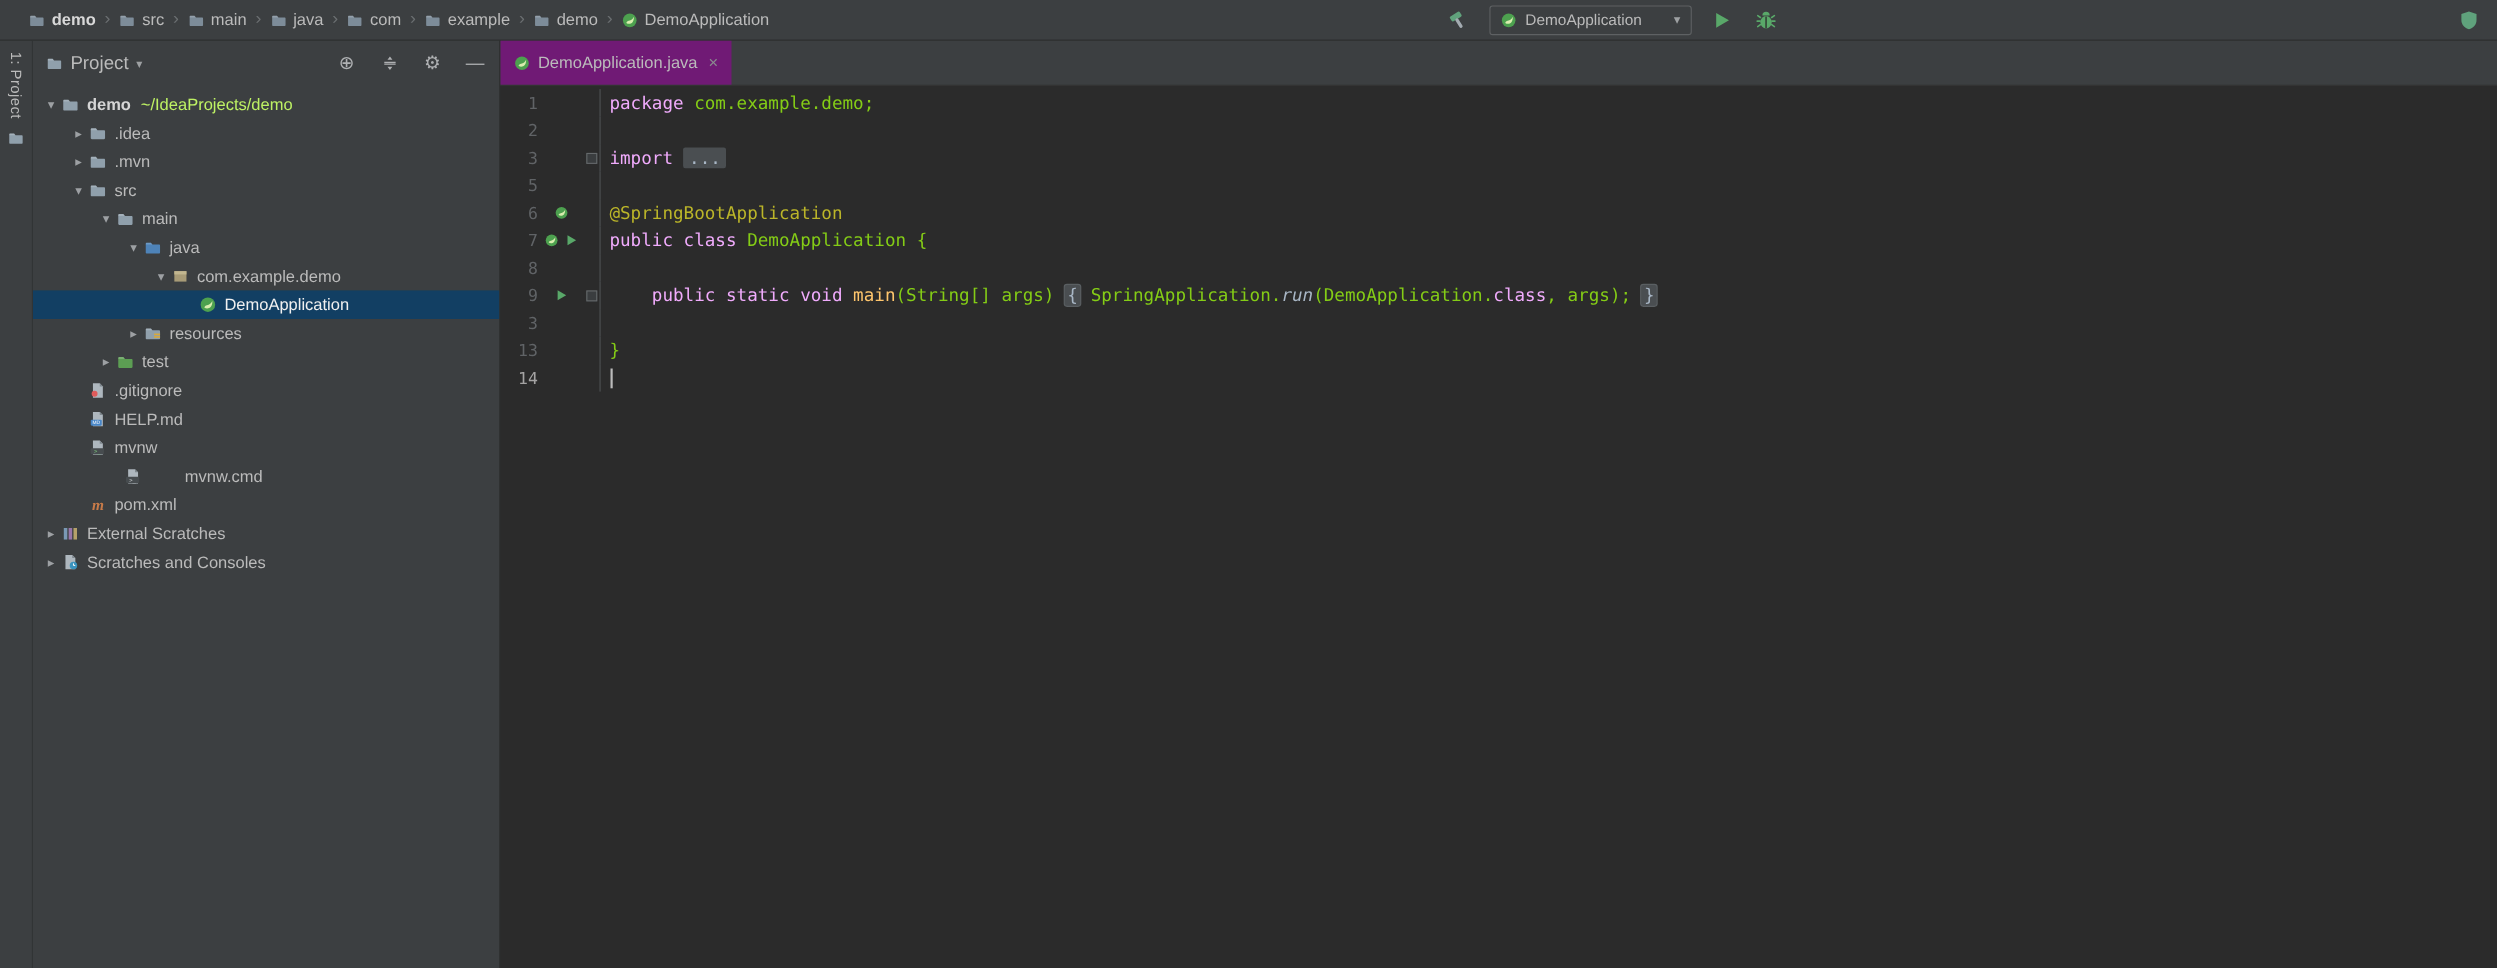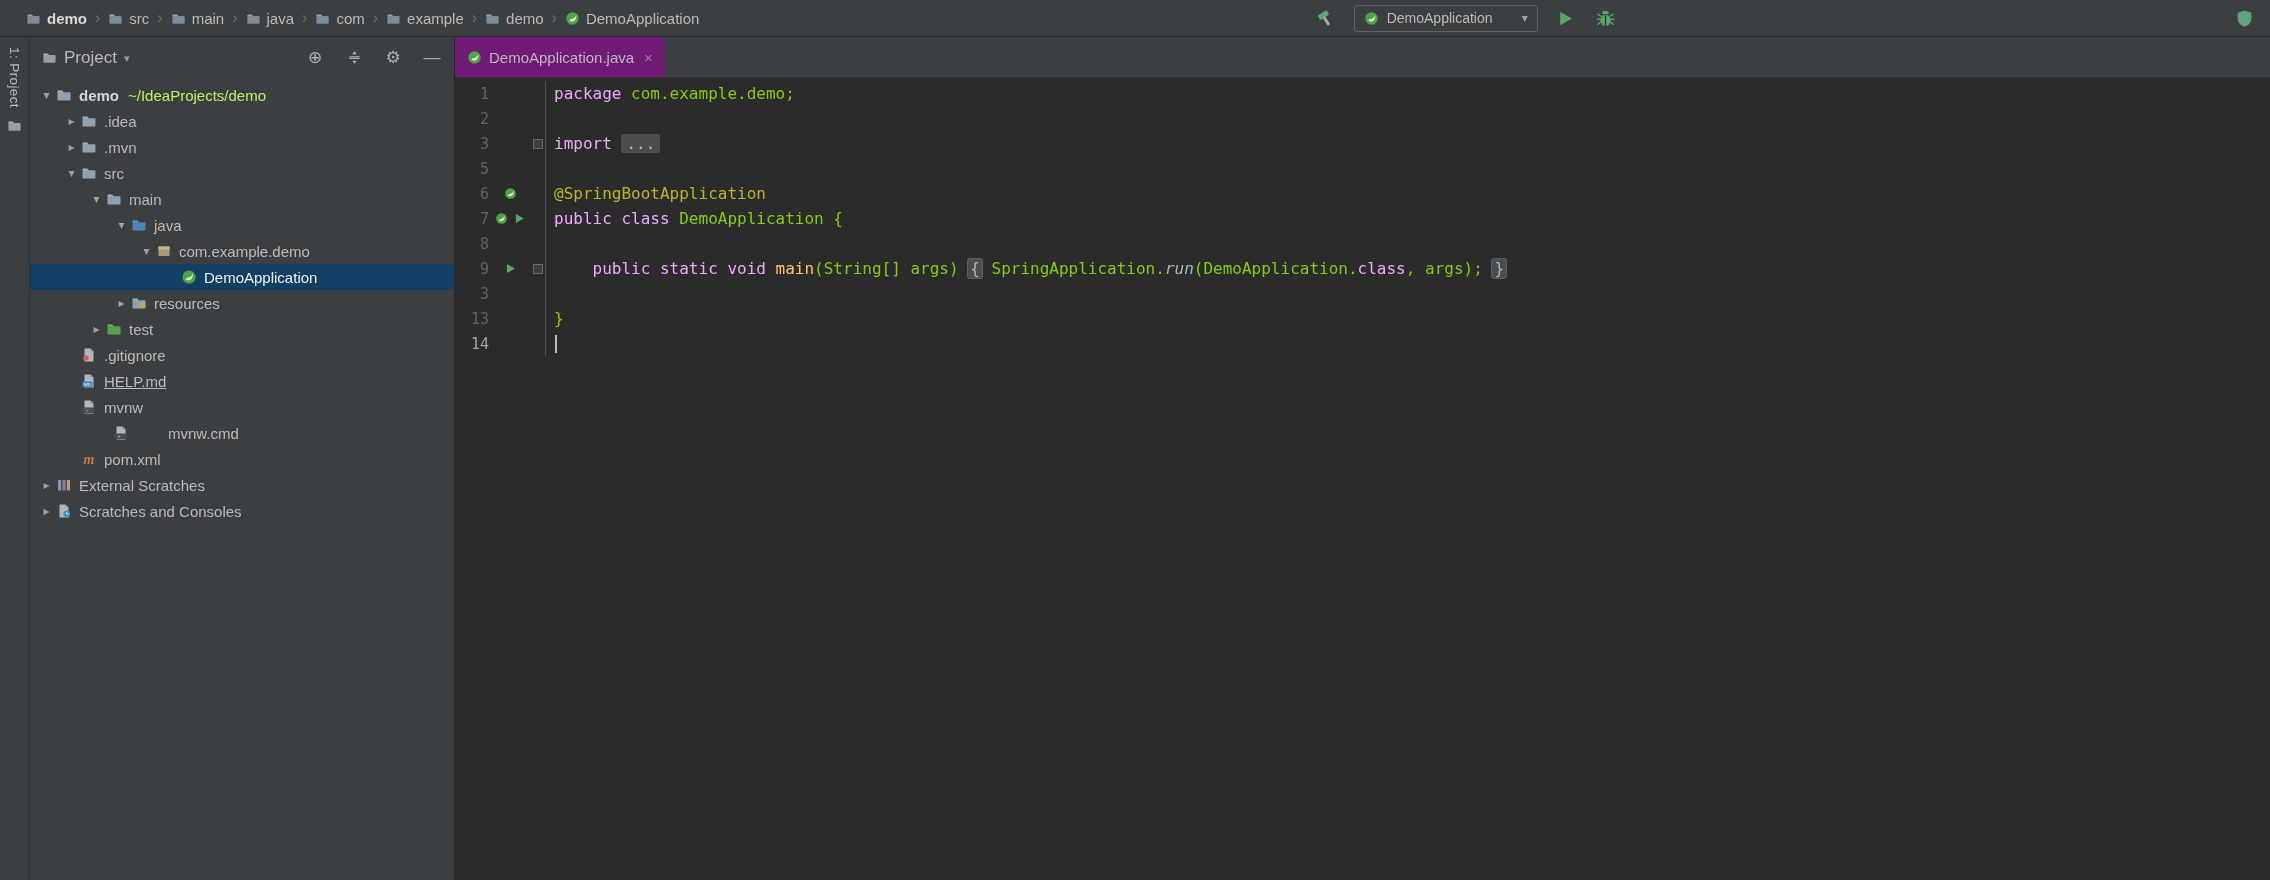--- a/index.html
+++ b/index.html
@@ -375,21 +375,21 @@
             <span class="twisty"></span>
             <span class="tree-icon">
               <svg viewBox="0 0 16 16">
                 <path fill="#AEB7BE" d="M3.5 1.5h6.2l2.8 2.8v10.2H3.5z"></path>
                 <path fill="#7E878D" d="M9.7 1.5l2.8 2.8H9.7z"></path>
                 <circle cx="5" cy="11" r="2.7" fill="#DF5B5B"></circle>
               </svg>
             </span>
             <span class="tree-label">.gitignore</span>
           </div>
-          <div class="tree-row" style="padding-left: 33px; text-decoration: underline;">
+          <div class="tree-row" style="padding-left: 33px;">
             <span class="twisty"></span>
             <span class="tree-icon">
               <svg viewBox="0 0 16 16">
                 <path fill="#AEB7BE" d="M3.5 1.5h6.2l2.8 2.8v10.2H3.5z"></path>
                 <path fill="#7E878D" d="M9.7 1.5l2.8 2.8H9.7z"></path>
                 <rect x="1.5" y="8.5" width="10" height="5.5" rx="1" fill="#4786C8"></rect>
                 <text x="6.5" y="12.9" font-size="4.4" fill="#fff" text-anchor="middle" font-family="sans-serif">MD</text>
               </svg>
             </span>
             <span class="tree-label">HELP.md</span>

